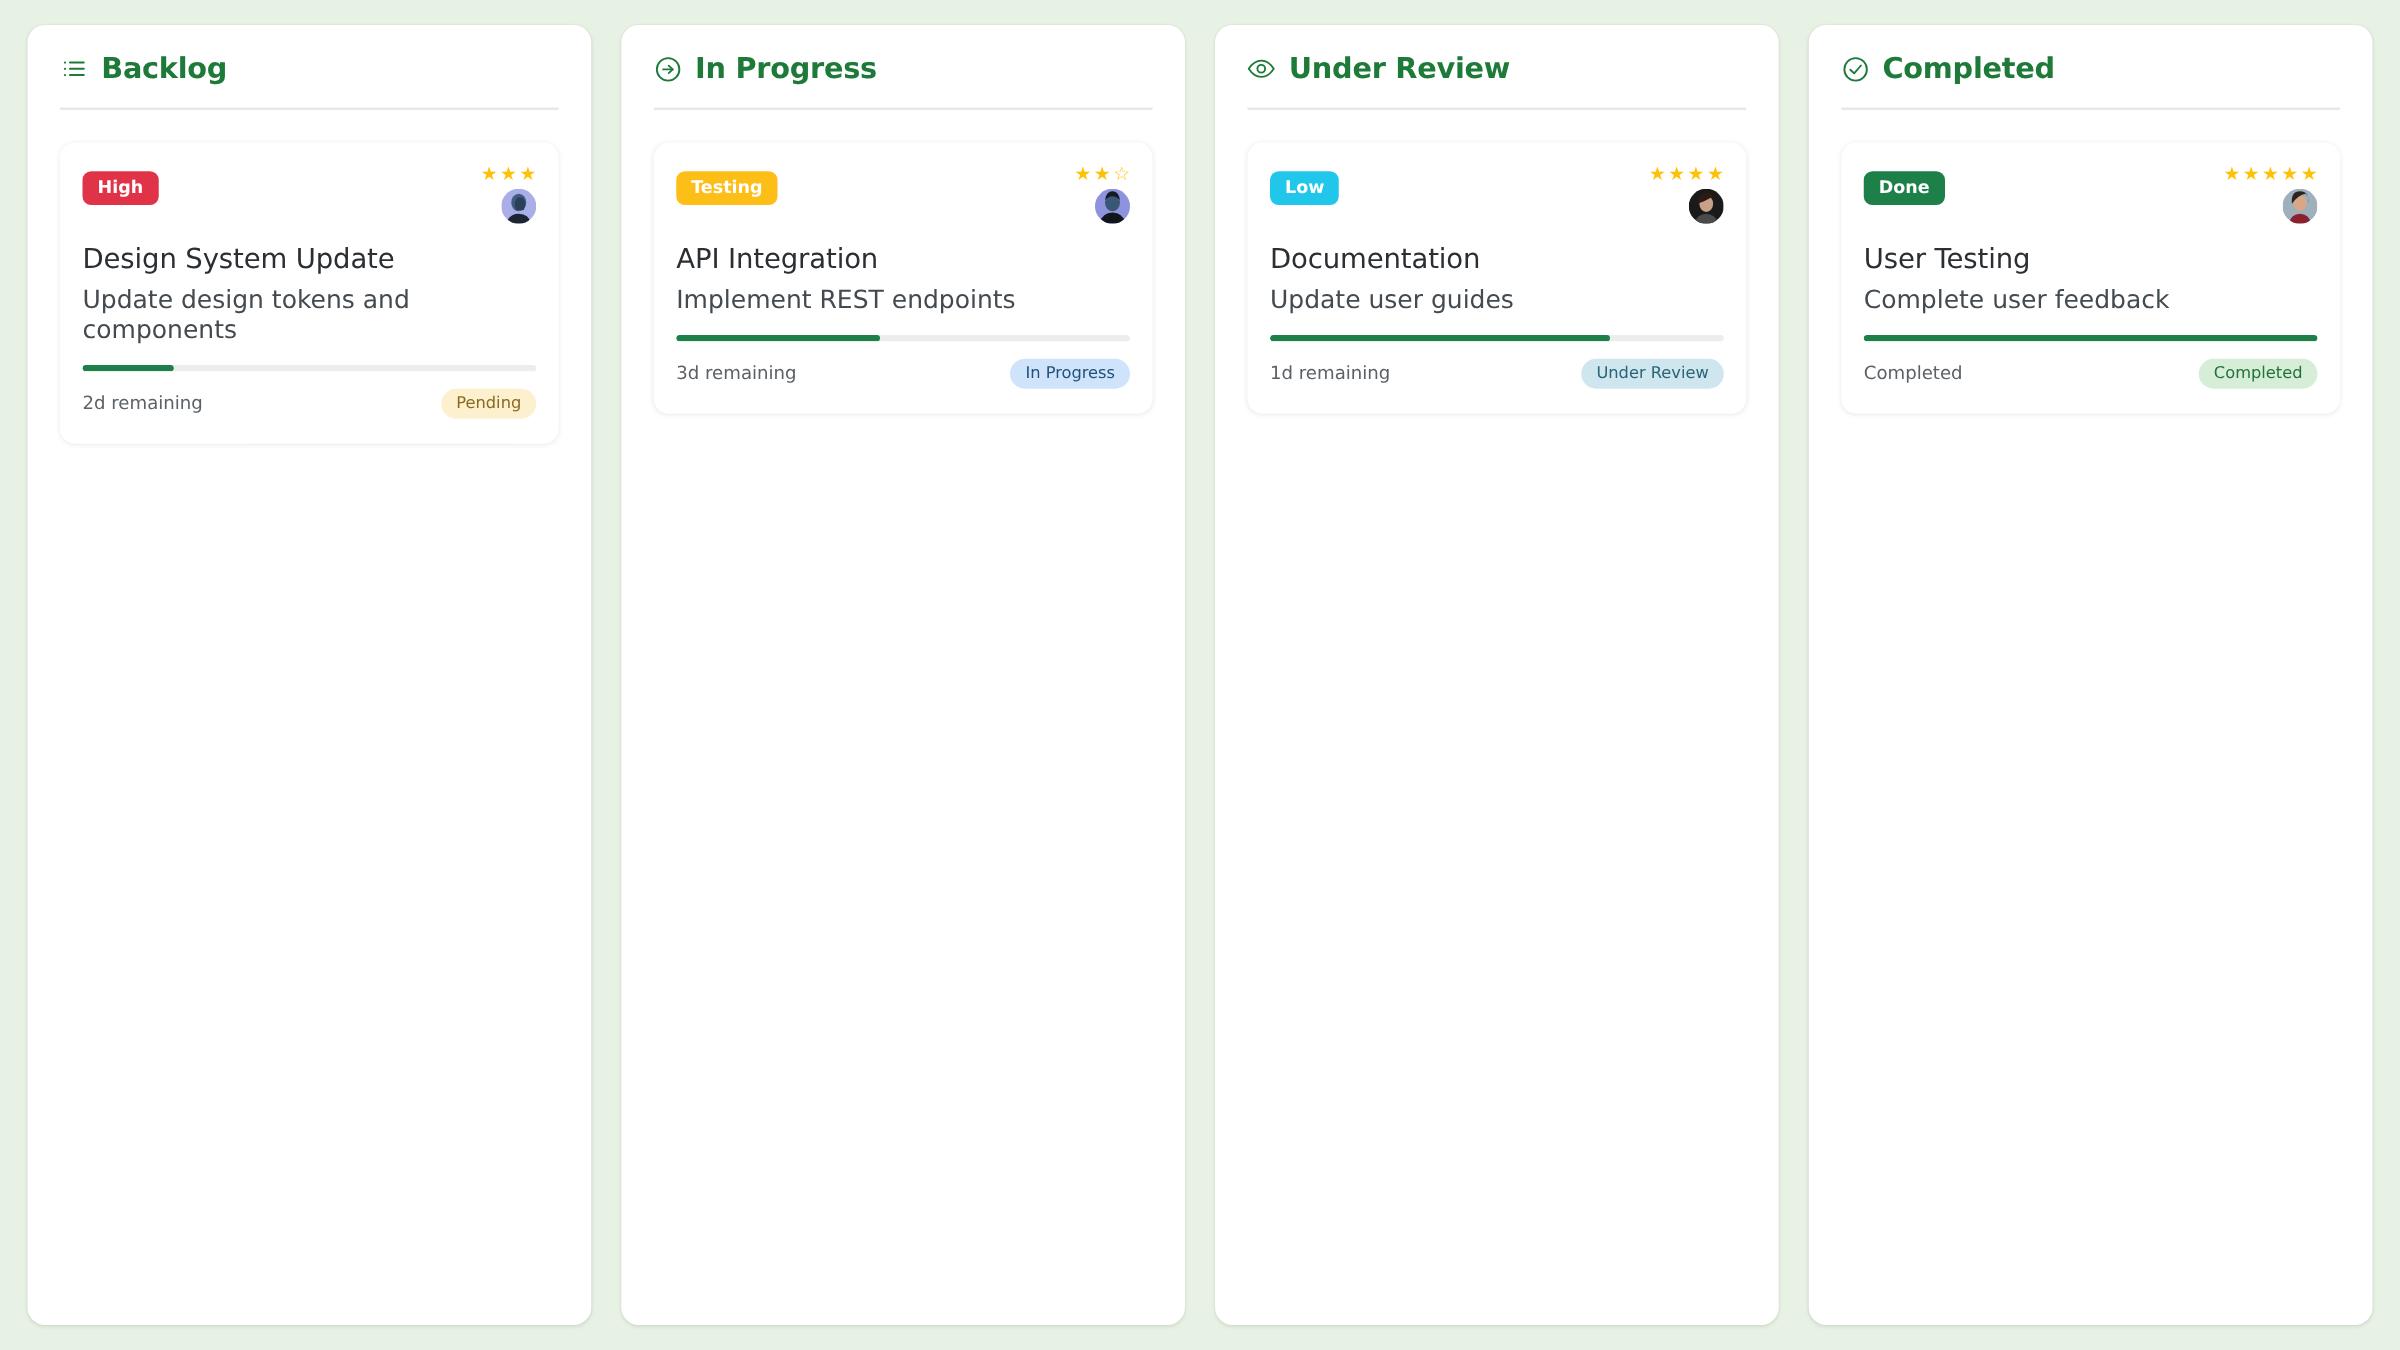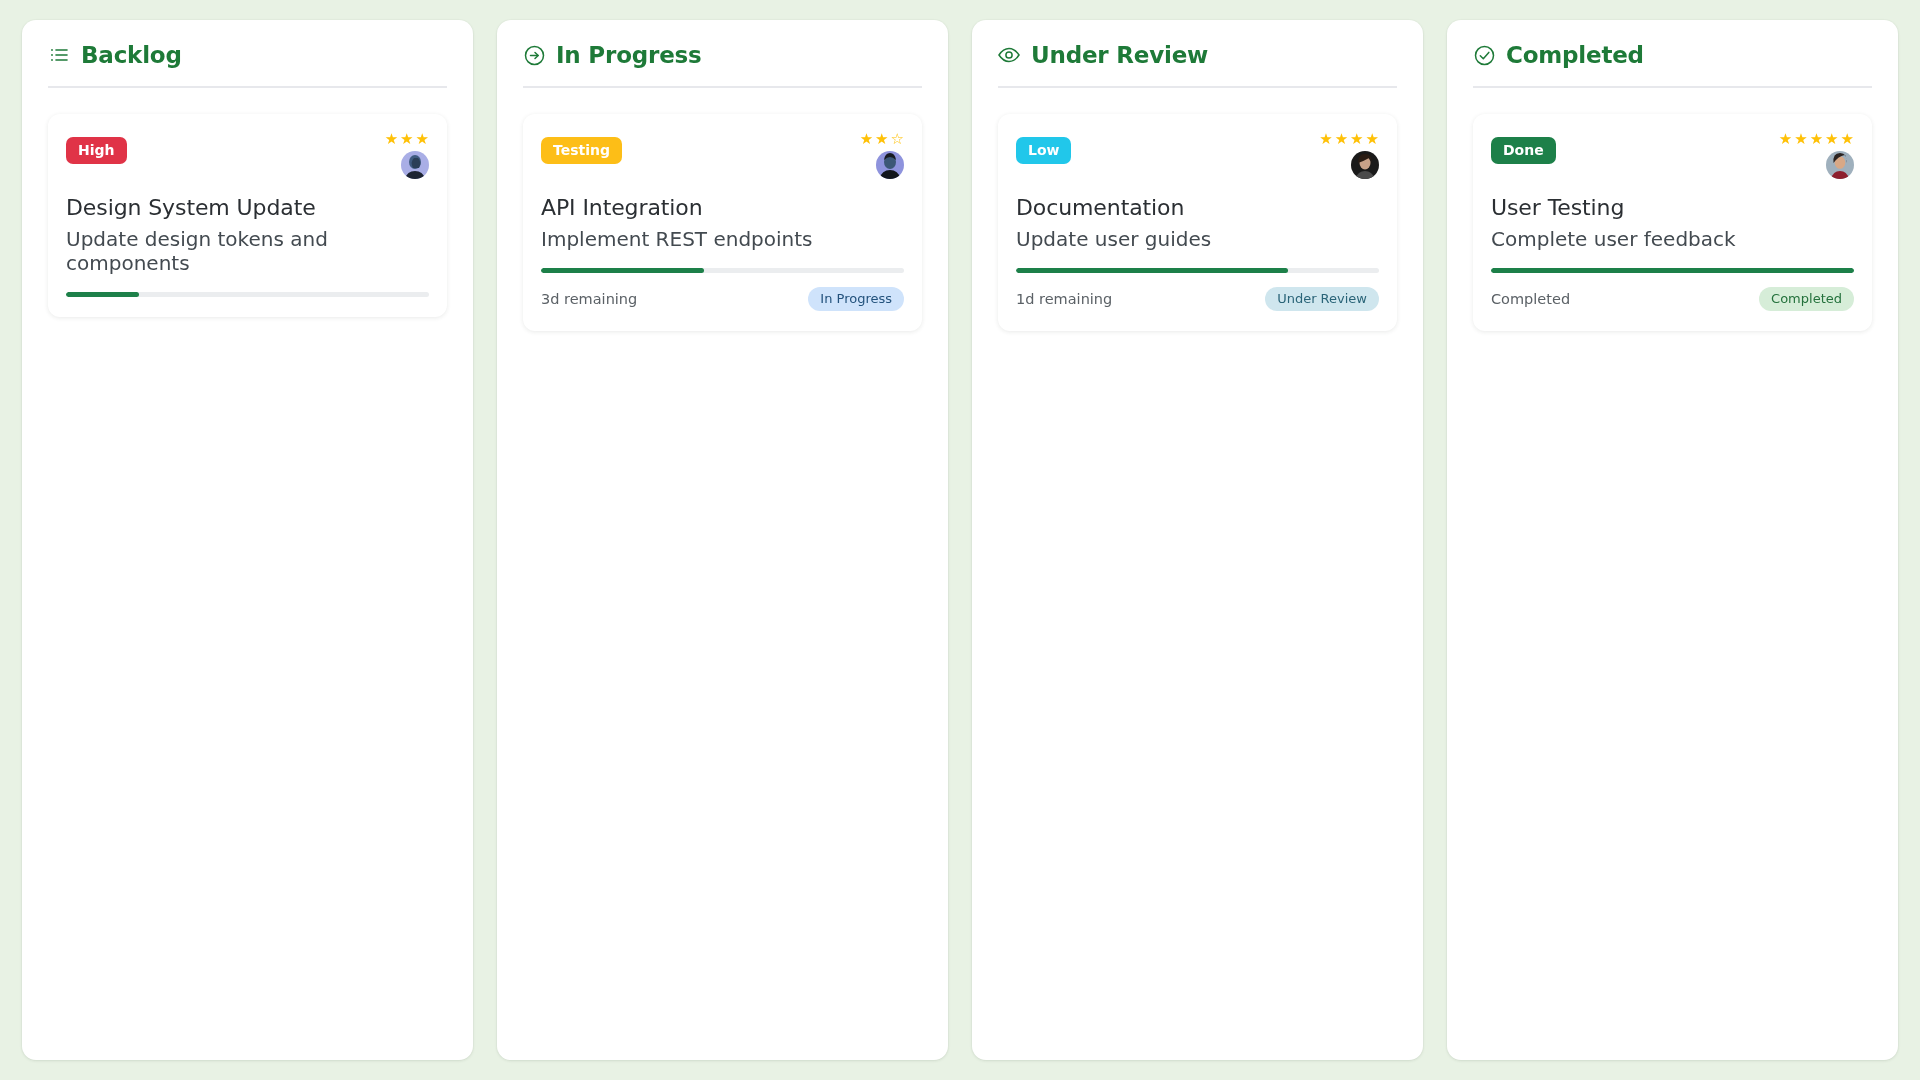--- a/index.html
+++ b/index.html
@@ -150,20 +150,24 @@
                   <path d="M4 28 q2-8 10-8 t10 8z" fill="#1d2433"></path>
                 </svg>
               </div>
             </div>
           </div>
           <div class="card-title">Design System Update</div>
           <div class="card-desc">Update design tokens and components</div>
           <div class="bar-track">
             <div class="bar-fill" style="width: 20%; background: rgb(29, 128, 73);"></div>
           </div>
+          <div class="card-foot">
+            <span class="remaining">2d remaining</span>
+            <span class="status" style="background: rgb(253, 240, 207); color: rgb(138, 106, 30);">Pending</span>
+          </div>
         </div>
       </div>
     </div>
     <div class="column">
       <div class="col-head">
         <span class="col-icon">
           <svg width="21" height="21" viewBox="0 0 21 21" fill="none" stroke="#1e7a38" stroke-width="1.5" stroke-linecap="round" stroke-linejoin="round">
             <circle cx="10.5" cy="10.5" r="9"></circle>
             <line x1="6.5" y1="10.5" x2="14" y2="10.5"></line>
             <polyline points="11,7.5 14.2,10.5 11,13.5"></polyline>

